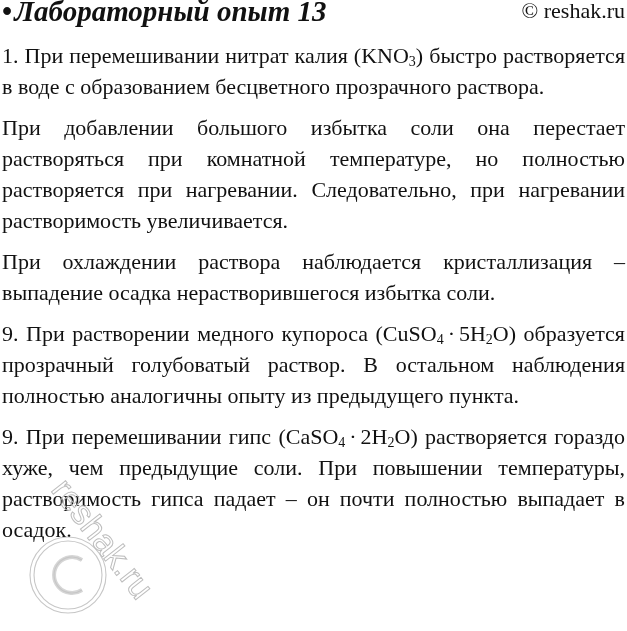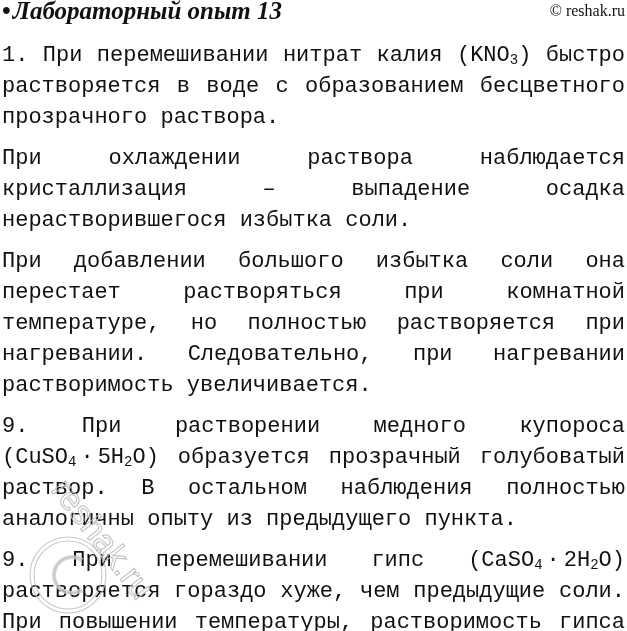--- a/index.html
+++ b/index.html
@@ -19,53 +19,52 @@
     position: absolute;
     left: 0;
     top: 0;
     width: 627px;
     height: 24px;
   }
   .header-title {
     position: absolute;
     left: 2px;
     top: -1px;
-    font-size: 25px;
+    font-size: 29px;
     font-weight: bold;
     font-style: italic;
     line-height: 24px;
     white-space: nowrap;
   }
   .header-bullet {
     font-style: normal;
     margin-right: 2px;
   }
   .header-copyright {
     position: absolute;
     right: 2px;
     top: -1px;
-    font-size: 16px;
+    font-size: 22px;
     line-height: 24px;
     white-space: nowrap;
   }
   .content {
     position: absolute;
     left: 2px;
     top: 40px;
     width: 623px;
   }
   .para {
     font-size: 22px;
     line-height: 31px;
     text-align: justify;
     text-align-last: left;
     margin: 0 0 10px 0;
     letter-spacing: 0px;
     word-spacing: 0px;
-    font-family: Liberation Mono, monospace;
   }
   sub {
     font-size: 14px;
     line-height: 0;
     vertical-align: -3px;
   }
   .dot {
     padding: 0 4px;
   }
   .watermark {
@@ -82,23 +81,23 @@
 
 <div class="header">
   <div class="header-title"><span class="header-bullet">•</span><span>Лабораторный опыт 13</span></div>
   <div class="header-copyright">© reshak.ru</div>
 </div>
 
 <div class="content">
 
   <p class="para"><span>1. При перемешивании нитрат калия (KNO</span><sub>3</sub><span>) быстро растворяется в воде с образованием бесцветного прозрачного раствора.</span></p>
 
+  <p class="para">При добавлении большого избытка соли она перестает растворяться при комнатной температуре, но полностью растворяется при нагревании. Следовательно, при нагревании растворимость увеличивается.</p>
+
   <p class="para">При охлаждении раствора наблюдается кристаллизация – выпадение осадка нерастворившегося избытка соли.</p>
-
-  <p class="para">При добавлении большого избытка соли она перестает растворяться при комнатной температуре, но полностью растворяется при нагревании. Следовательно, при нагревании растворимость увеличивается.</p>
 
   <p class="para"><span>9. При растворении медного купороса (CuSO</span><sub>4</sub><span class="dot">·</span><span>5H</span><sub>2</sub><span>O) образуется прозрачный голубоватый раствор. В остальном наблюдения полностью аналогичны опыту из предыдущего пункта.</span></p>
 
 
   <p class="para"><span>9. При перемешивании гипс (CaSO</span><sub>4</sub><span class="dot">·</span><span>2H</span><sub>2</sub><span>O) растворяется гораздо хуже, чем предыдущие соли. При повышении температуры, растворимость гипса падает – он почти полностью выпадает в осадок.</span></p>
 
 </div>
 
 <svg class="watermark" viewBox="0 0 150 150" xmlns="http://www.w3.org/2000/svg">
   <g fill="none" stroke="#bdbdbd" stroke-width="1.1" opacity="0.85">

